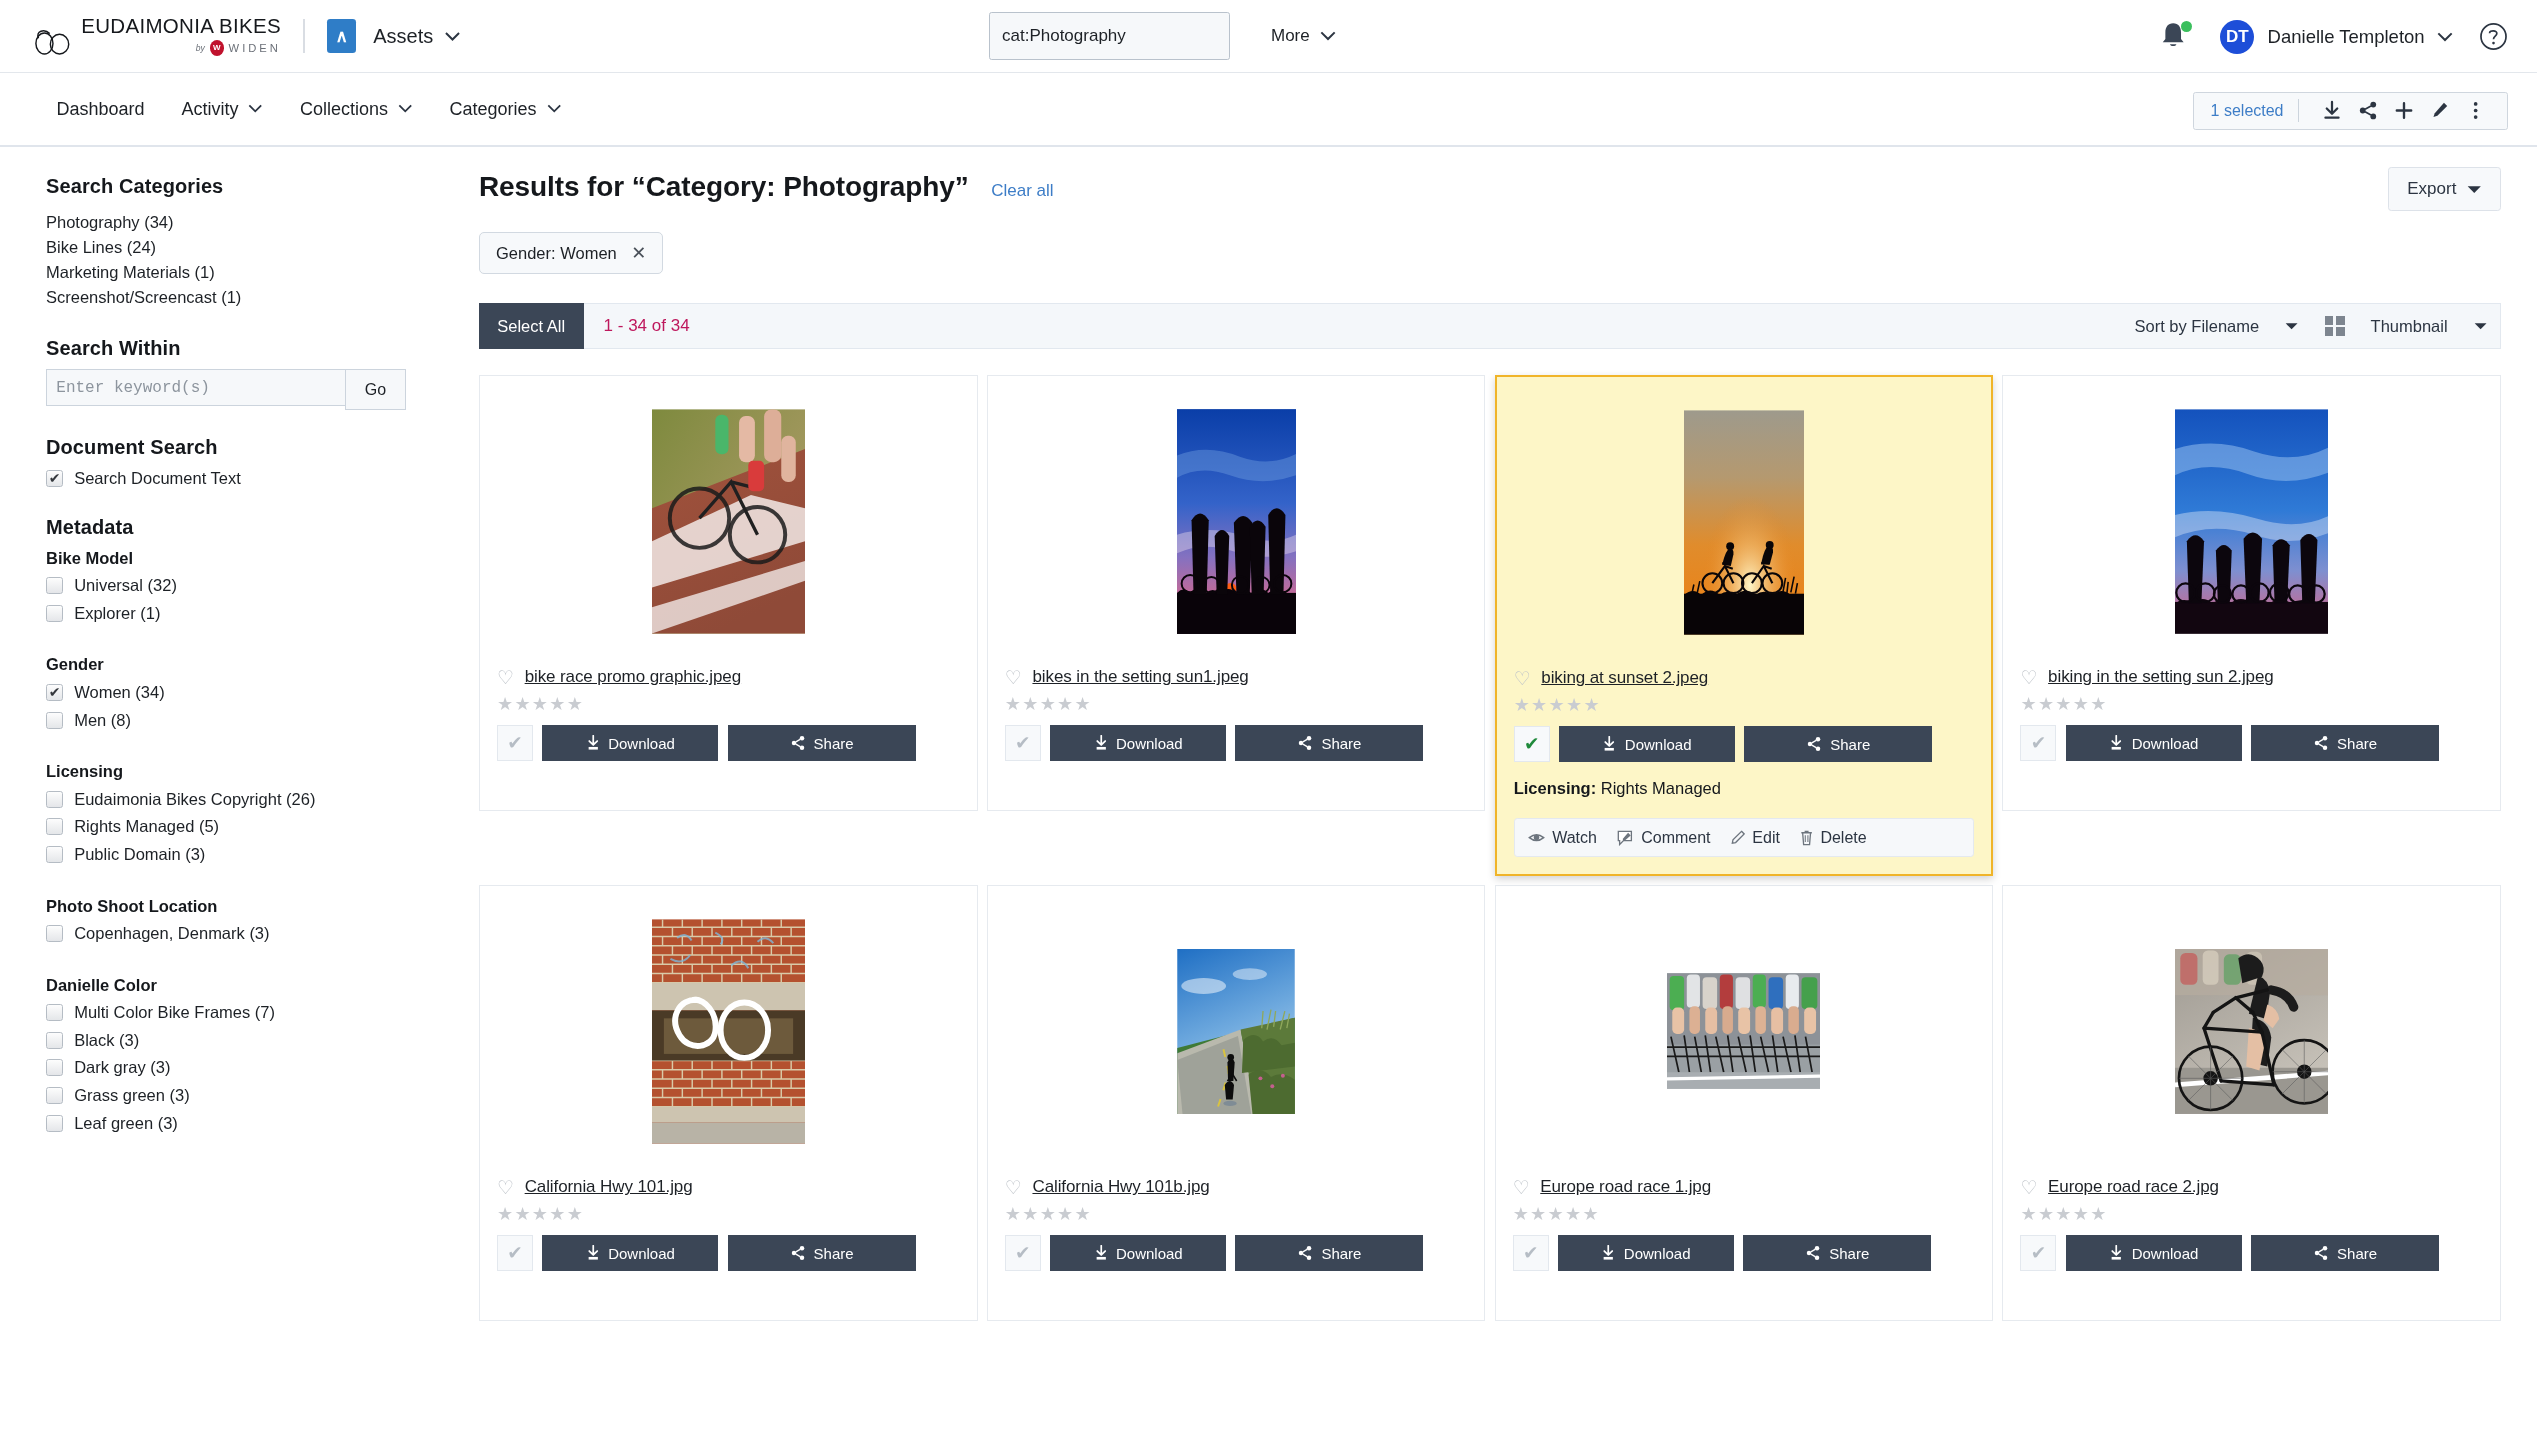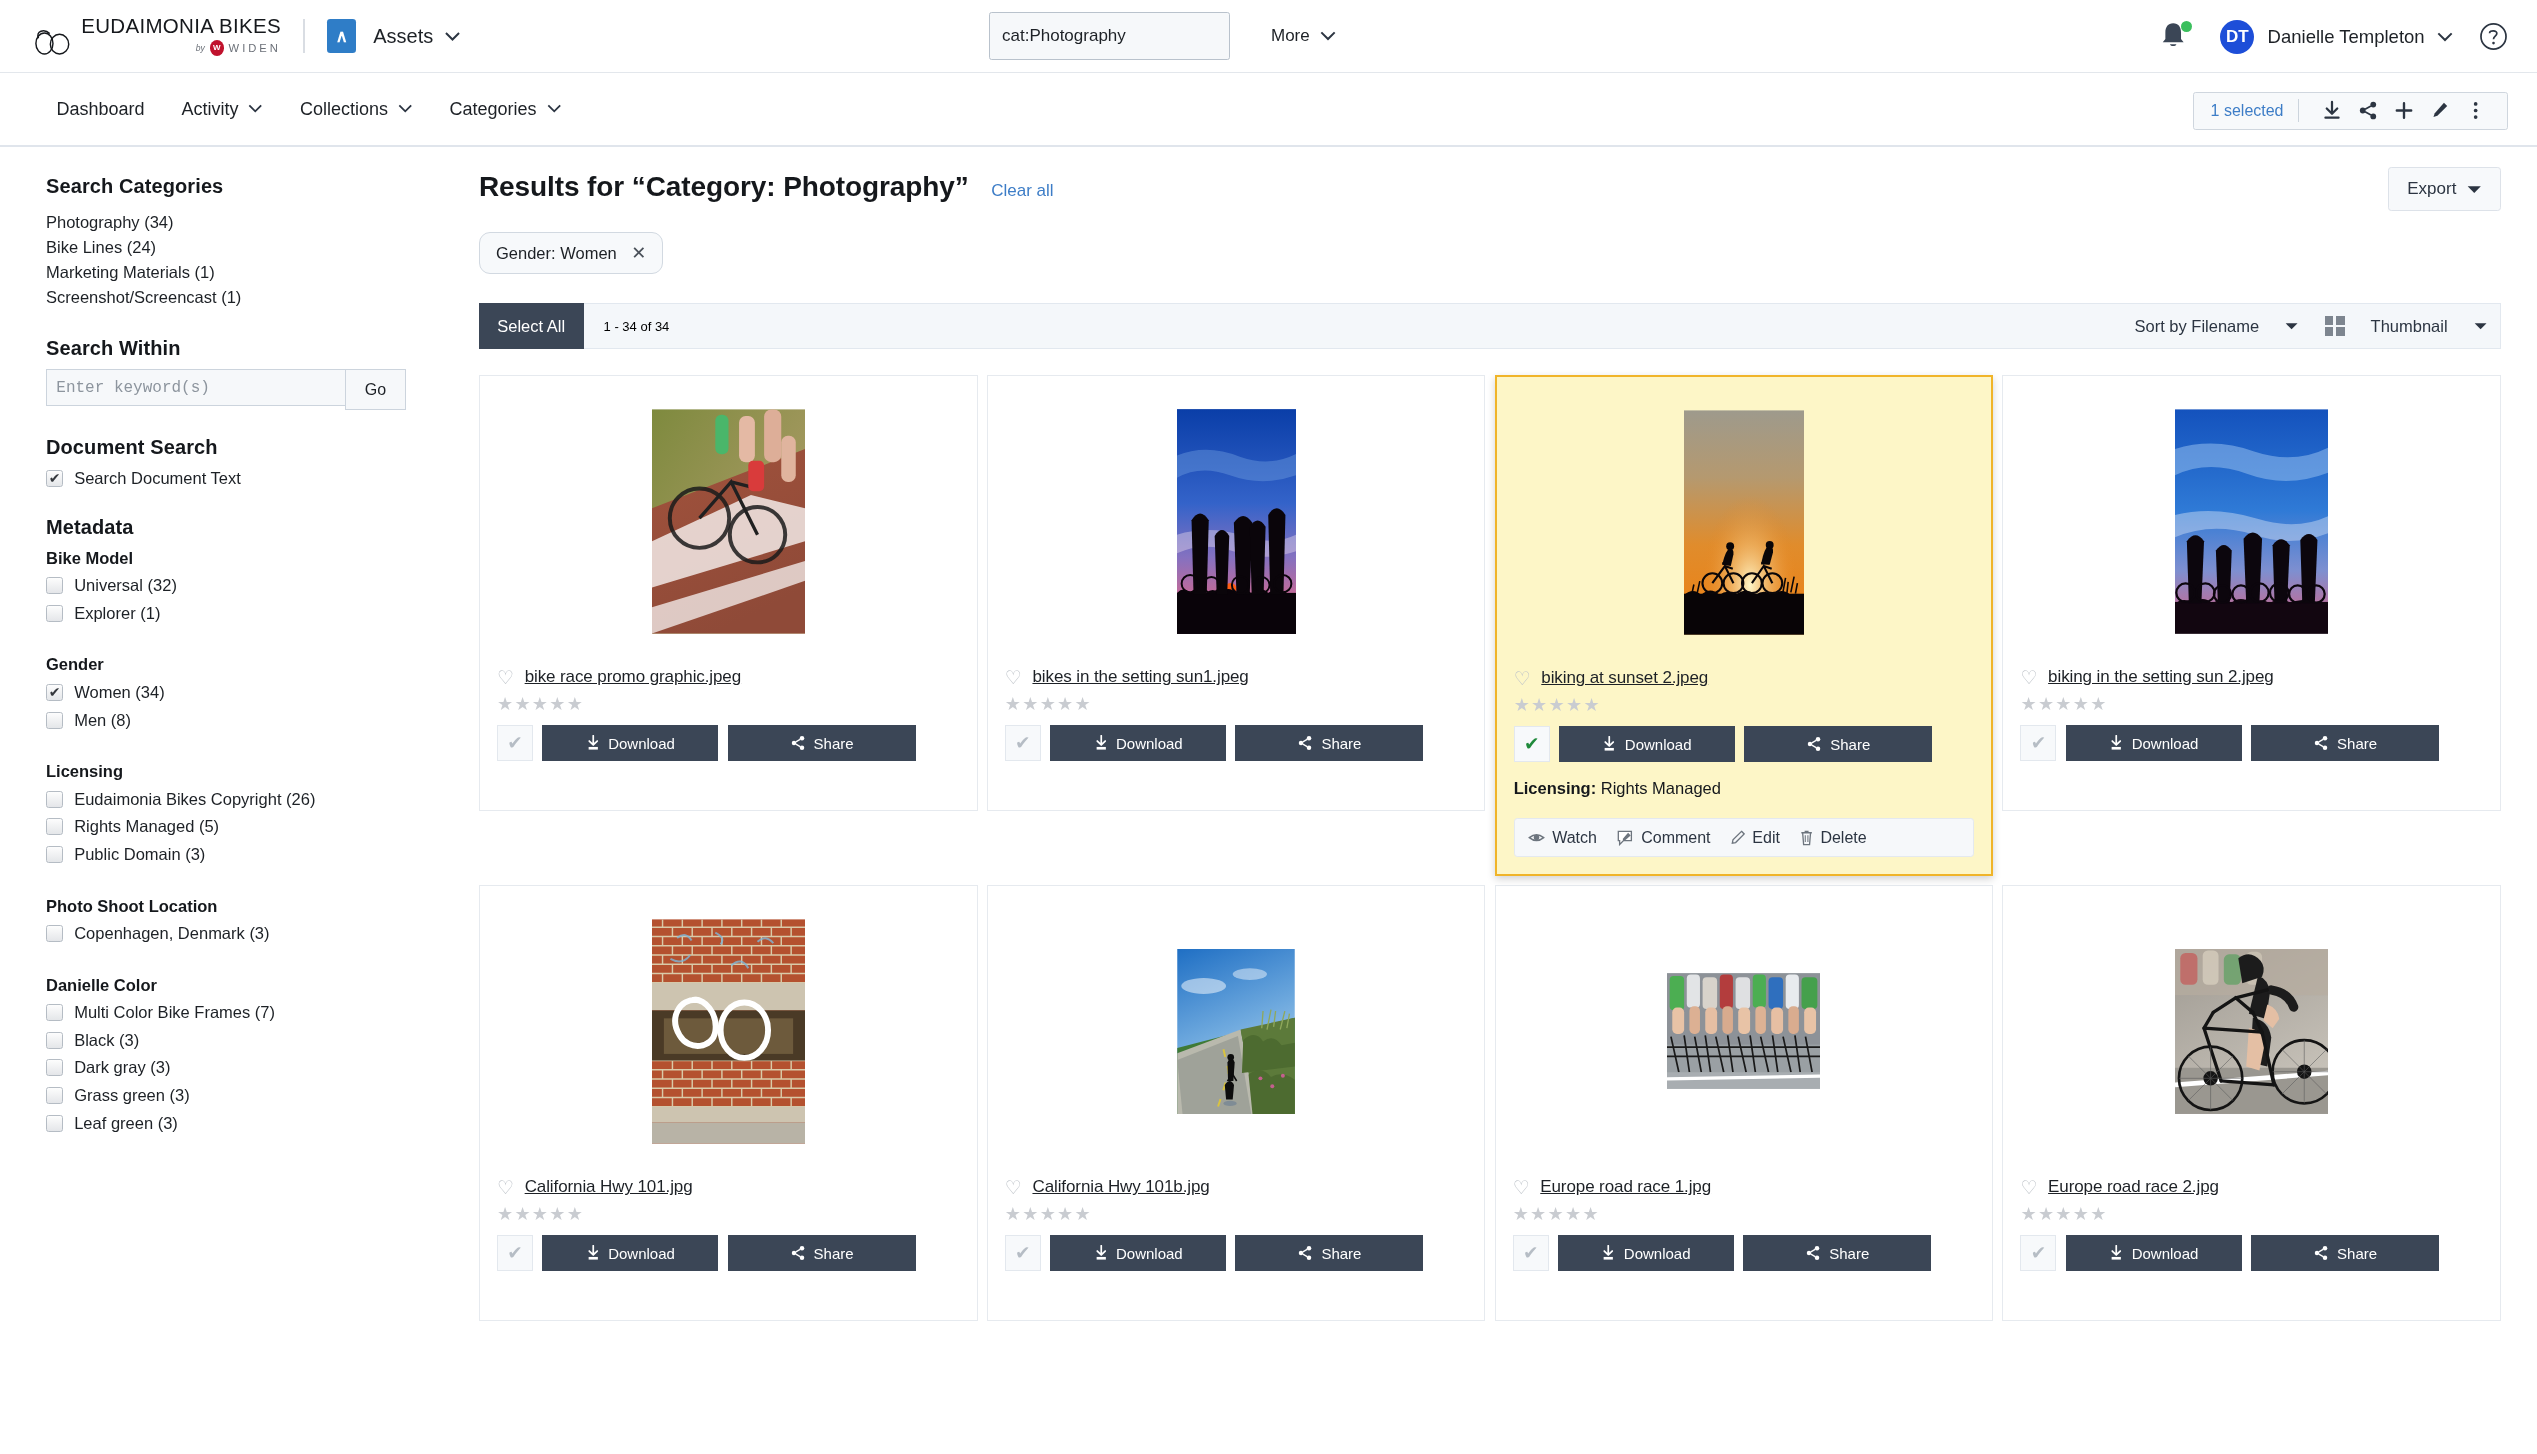--- a/index.html
+++ b/index.html
@@ -176,38 +176,38 @@
   }
   .export-btn {
     position: absolute; right: 0; top: -4px;
     height: 44px; padding: 0 18.5px; border: 1.3px solid #dde2e9; border-radius: 3.3px;
     background: #f7f9fb; font-family: inherit; font-size: 17px; color: #2c3542;
     display: flex; align-items: center; gap: 10.6px; cursor: pointer;
   }
 
   .chips { margin-top: 29px; display: flex; gap: 12px; }
   .chip {
-    height: 42px; border: 1.3px solid #d2d9e1; border-radius: 11px;
+    height: 42px; border: 1.3px solid #d2d9e1; border-radius: 5px;
     background: #f7f9fb; display: flex; align-items: center;
     padding: 0 16px; gap: 14.5px; font-size: 16.5px; color: #1d2126;
     cursor: pointer;
   }
   .chip-x { font-size: 18px; color: #4a515a; line-height: 1; }
 
   .toolbar {
     margin-top: 29px; height: 46px; background: #f4f7fa;
     border: 1.3px solid #e2e8ef; display: flex; align-items: center;
     position: relative;
   }
   .select-all {
     height: 46px; margin: -1.3px 0 -1.3px -1.3px; padding: 0 18.5px;
     background: #3b4656; color: #fff; font-family: inherit; font-size: 16.5px;
     border: 0; cursor: pointer;
   }
-  .count-text { margin-left: 20px; font-size: 13px; color: #000000; }
+  .count-text { margin-left: 20px; font-size: 17px; color: #be185d; }
   .tb-right {
     position: absolute; right: 13.2px; display: flex; align-items: center; gap: 26.4px;
   }
   .tb-ctl {
     font-size: 16.5px; color: #2c3542; display: flex; align-items: center;
     gap: 26px; cursor: pointer; white-space: nowrap;
   }
   .grid-glyph {
     display: grid; grid-template-columns: 8.6px 8.6px; grid-template-rows: 8.6px 8.6px;
     gap: 2.6px; flex: none;

